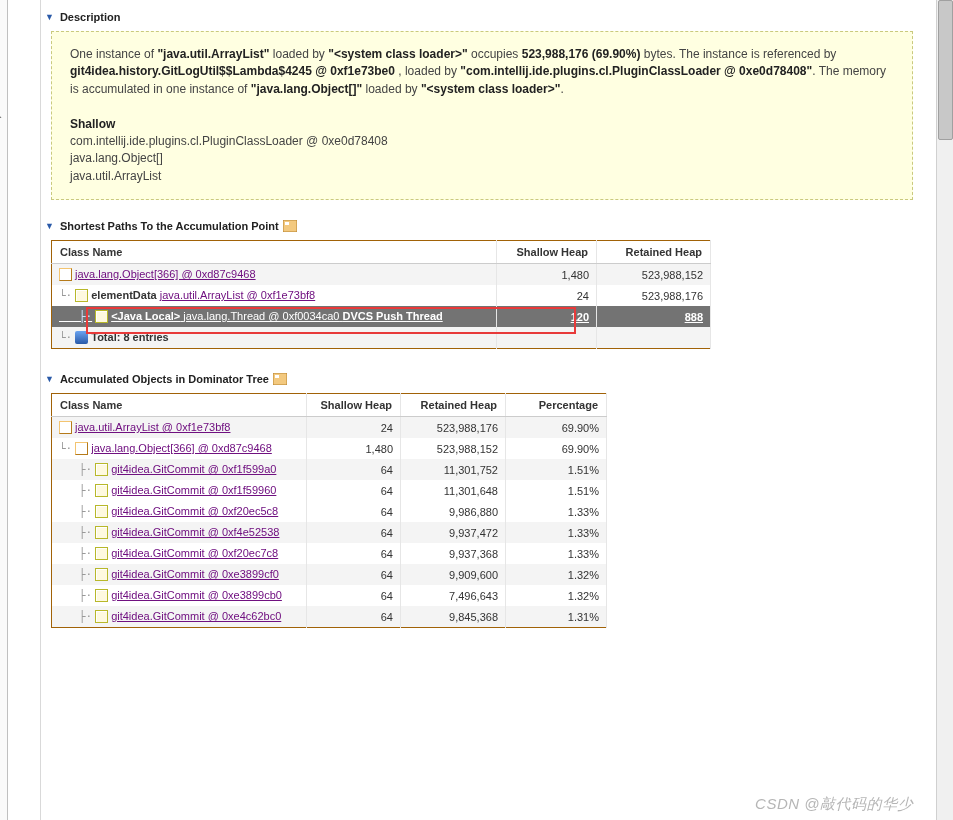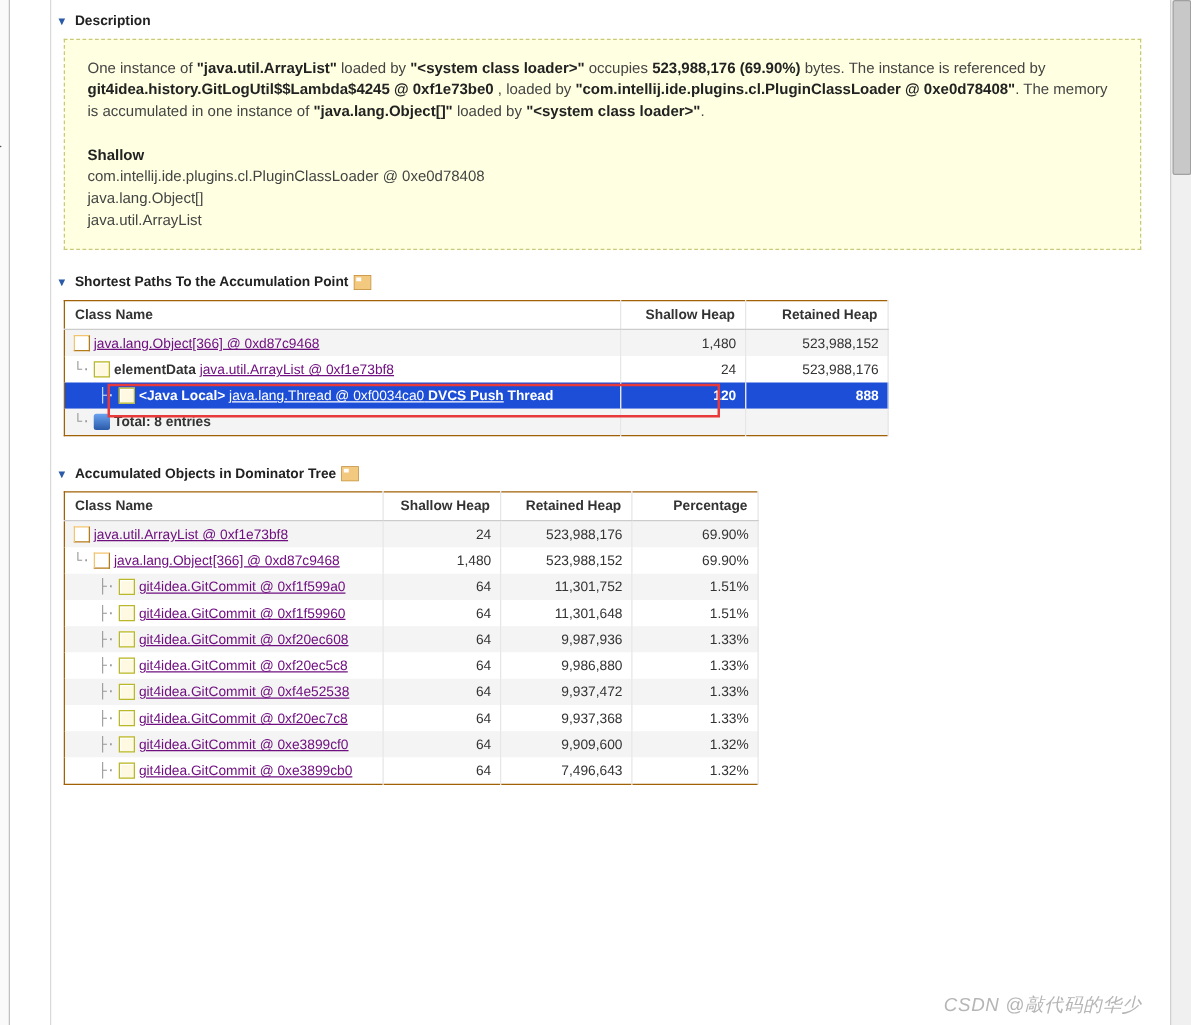--- a/index.html
+++ b/index.html
@@ -95,21 +95,21 @@
   }
   .tbl th.num, .tbl td.num { text-align: right; }
   .tbl td {
     border-right: 1px solid #e6e6e6;
     padding: 4px 7px;
     vertical-align: middle;
     white-space: nowrap;
   }
   .tbl tr.light td { background: #f4f4f4; }
   .tbl tr.white td { background: #fff; }
-  .tbl tr.sel td { background: #1d4ed8; color: #fff; }
+  .tbl tr.sel td { background: #737373; color: #fff; text-decoration: underline; }
   .tbl tr.sel td a { color: #fff; }
   .tree-line { color: #999; margin-right: 3px; font-family: monospace; }
   a.link { color: #701080; text-decoration: underline; }
   .ic {
     display: inline-block;
     width: 13px; height: 13px;
     vertical-align: -3px;
     margin-right: 3px;
   }
   .ic-obj { background: #fff; border: 1px solid #b57a1a; border-top-color:#f3c470; border-left-color:#f3c470; }
@@ -242,26 +242,20 @@
           <td class="num">64</td>
           <td class="num">11,301,752</td>
           <td class="num">1.51%</td>
         </tr>
         <tr class="white">
           <td><span class="tree-line">&nbsp;&nbsp;&nbsp;├·</span><span class="ic ic-inst"></span><a class="link">git4idea.GitCommit @ 0xf1f59960</a></td>
           <td class="num">64</td>
           <td class="num">11,301,648</td>
           <td class="num">1.51%</td>
         </tr>
-        <tr class="light">
-          <td><span class="tree-line">&nbsp;&nbsp;&nbsp;├·</span><span class="ic ic-inst"></span><a class="link">git4idea.GitCommit @ 0xf20ec608</a></td>
-          <td class="num">64</td>
-          <td class="num">9,987,936</td>
-          <td class="num">1.33%</td>
-        </tr>
         <tr class="white">
           <td><span class="tree-line">&nbsp;&nbsp;&nbsp;├·</span><span class="ic ic-inst"></span><a class="link">git4idea.GitCommit @ 0xf20ec5c8</a></td>
           <td class="num">64</td>
           <td class="num">9,986,880</td>
           <td class="num">1.33%</td>
         </tr>
         <tr class="light">
           <td><span class="tree-line">&nbsp;&nbsp;&nbsp;├·</span><span class="ic ic-inst"></span><a class="link">git4idea.GitCommit @ 0xf4e52538</a></td>
           <td class="num">64</td>
           <td class="num">9,937,472</td>
@@ -278,18 +272,24 @@
           <td class="num">64</td>
           <td class="num">9,909,600</td>
           <td class="num">1.32%</td>
         </tr>
         <tr class="white">
           <td><span class="tree-line">&nbsp;&nbsp;&nbsp;├·</span><span class="ic ic-inst"></span><a class="link">git4idea.GitCommit @ 0xe3899cb0</a></td>
           <td class="num">64</td>
           <td class="num">7,496,643</td>
           <td class="num">1.32%</td>
         </tr>
+        <tr class="light">
+          <td><span class="tree-line">&nbsp;&nbsp;&nbsp;├·</span><span class="ic ic-inst"></span><a class="link">git4idea.GitCommit @ 0xe4c62bc0</a></td>
+          <td class="num">64</td>
+          <td class="num">9,845,368</td>
+          <td class="num">1.31%</td>
+        </tr>
       </tbody>
   </table>
 
 </div>
 
 <div class="watermark">CSDN @敲代码的华少</div>
 
 </body></html>

